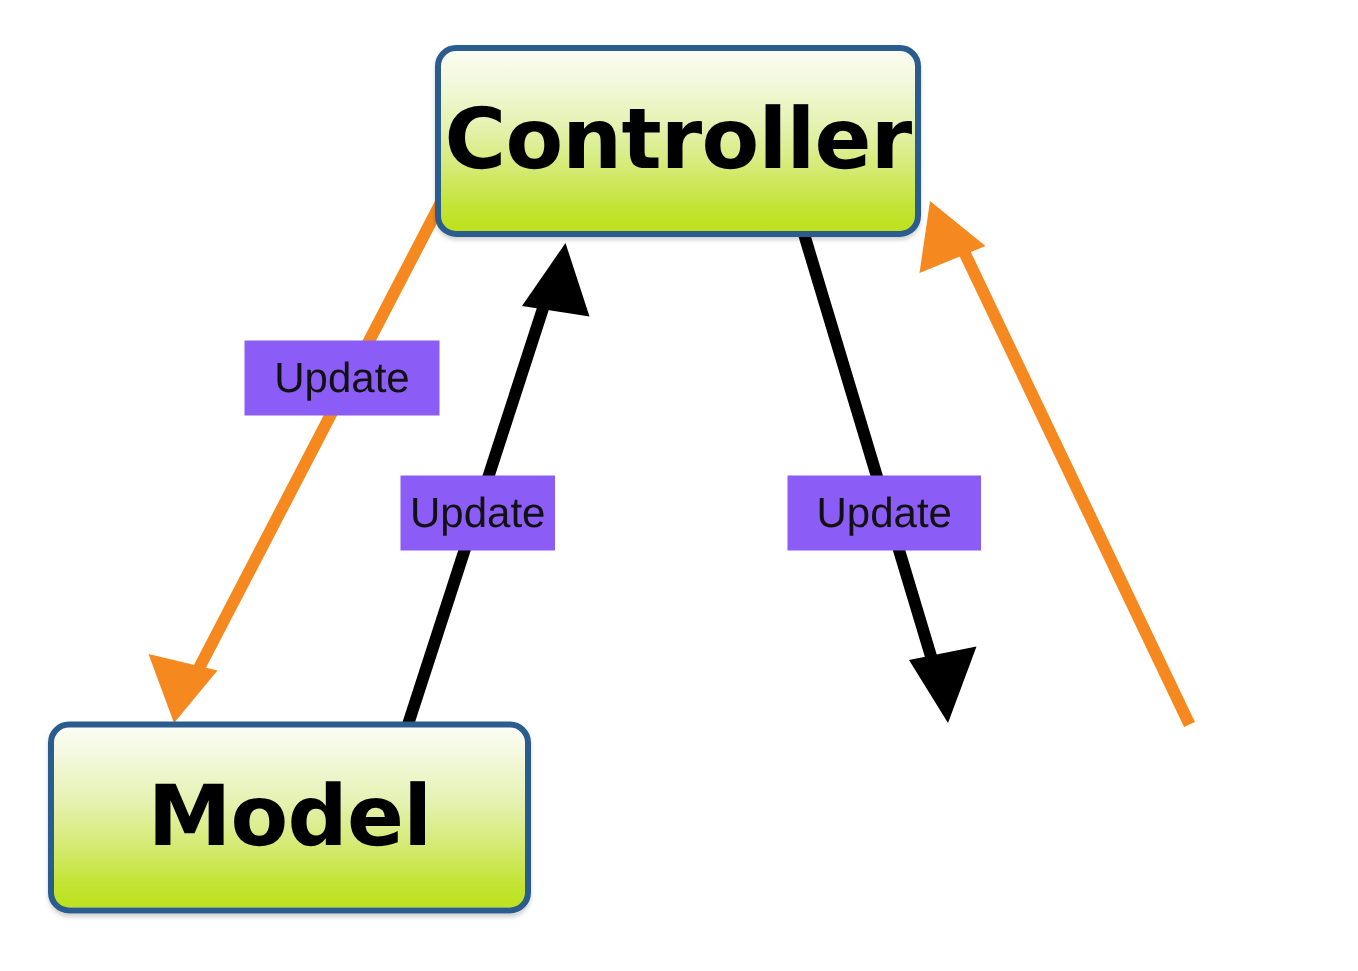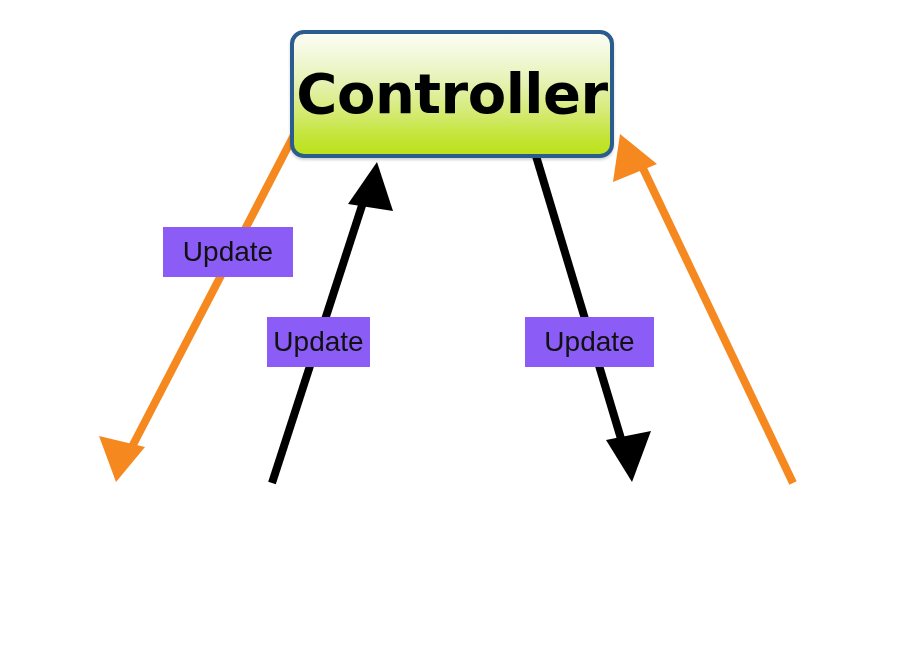--- a/index.html
+++ b/index.html
@@ -120,20 +120,23 @@
     <g>
       <line x1="793" y1="483" x2="638" y2="158" stroke="#F5881E" stroke-width="8" stroke-linecap="butt"></line>
       <polygon points="620,134 613,182 657,164" fill="#F5881E"></polygon>
     </g>
   </svg>
 
   <div class="node" id="node-controller">
     <span class="node-label">Controller</span>
   </div>
 
+  <div class="node" id="node-model">
+    <span class="node-label">Model</span>
+  </div>
 
 
   <div class="edge-label" id="label-update-model">Update</div>
 
   <div class="edge-label" id="label-notify">Update</div>
 
   <div class="edge-label" id="label-update-view">Update</div>
 
 
 </div>

